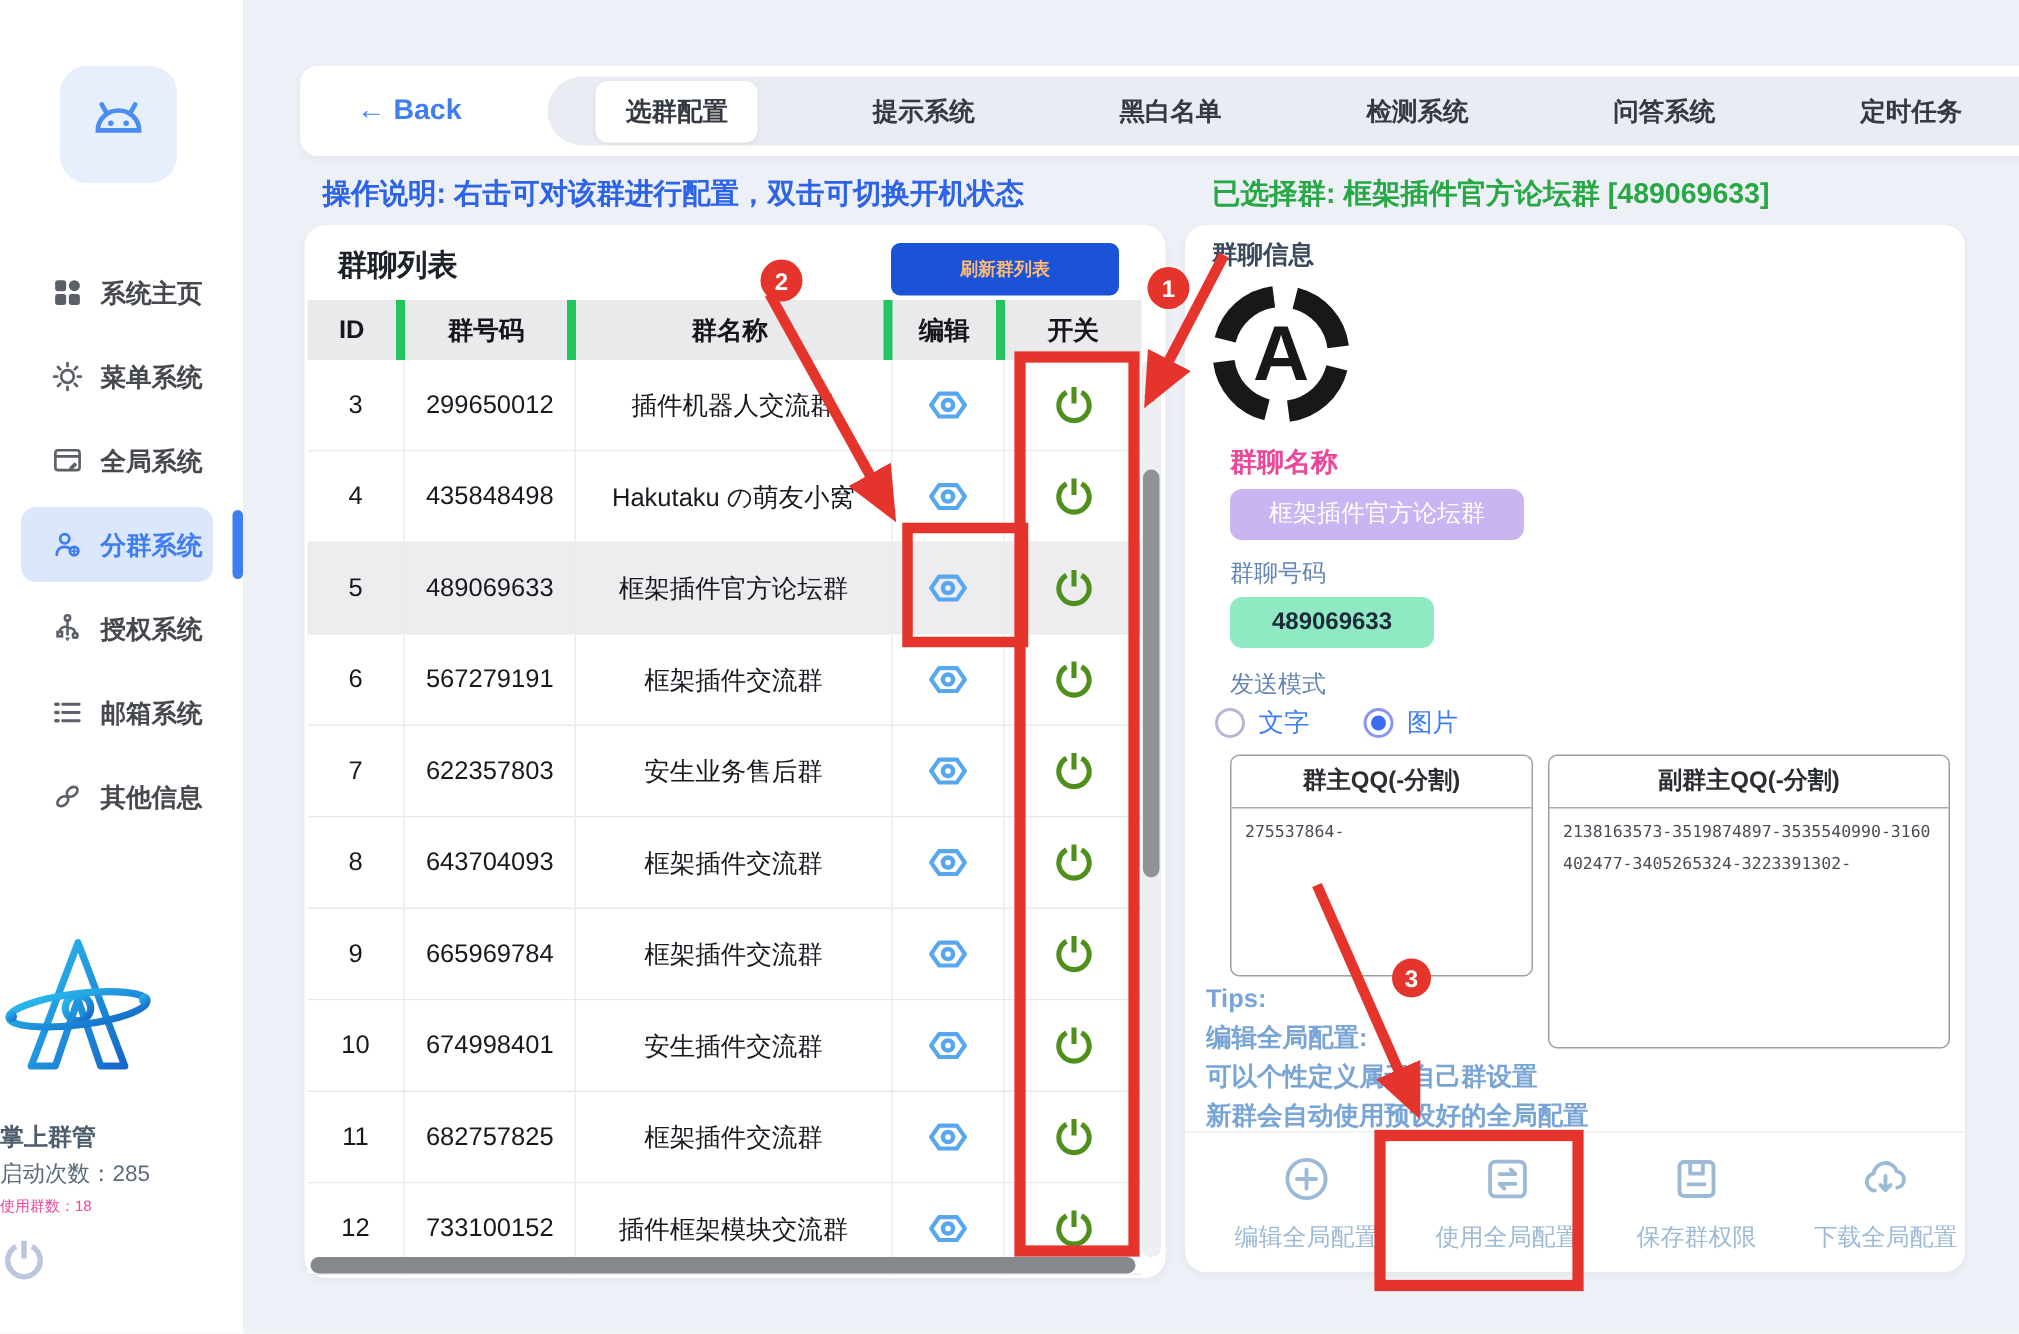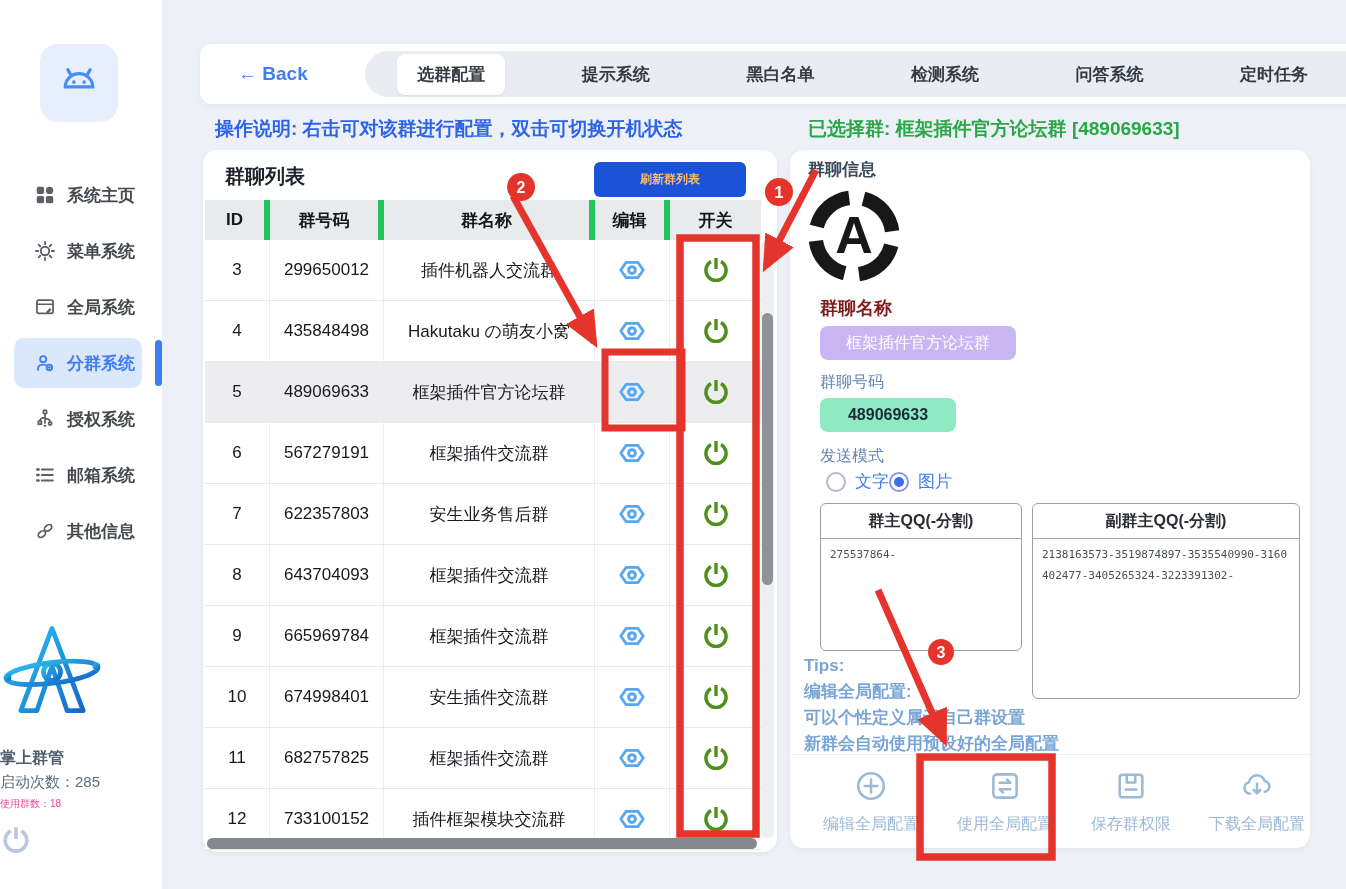--- a/index.html
+++ b/index.html
@@ -61,28 +61,28 @@
   .power-ic{color:var(--power-green);}
   .vscroll{position:absolute;left:558px;top:90px;width:13px;height:598px;background:#edeff2;border-radius:6px;}
   .vthumb{position:absolute;left:1px;top:73px;width:11px;height:272px;background:#8f9398;border-radius:6px;cursor:pointer;}
   .hscroll{position:absolute;left:4px;top:688px;width:554px;height:11px;}
   .hthumb{width:550px;height:11px;background:#85888d;border-radius:6px;cursor:pointer;}
   
   .detailcard{position:absolute;left:790px;top:150px;width:520px;height:698px;background:#fff;
               border-radius:14px;box-shadow:0 2px 6px rgba(30,40,80,.05);}
   .d-title{position:absolute;left:18px;top:8px;font-size:17px;font-weight:700;color:#3a4a5c;}
   .avatar{position:absolute;left:16px;top:38px;width:96px;height:96px;}
-  .d-name-label{position:absolute;left:30px;top:146px;font-size:18px;font-weight:700;color:#7f1d1d;}
+  .d-name-label{position:absolute;left:30px;top:146px;font-size:18px;font-weight:700;color:#ec4899;}
   .badge-purple{position:absolute;left:30px;top:176px;width:196px;height:34px;line-height:34px;border-radius:8px;
                 background:var(--badge-purple);color:#fff;font-size:16px;text-align:center;}
   .d-num-label{position:absolute;left:30px;top:222px;font-size:16px;color:#6585b5;}
   .badge-green{position:absolute;left:30px;top:248px;width:136px;height:34px;line-height:34px;border-radius:8px;
                background:var(--badge-green);color:#1c2b3a;font-size:16px;font-weight:700;text-align:center;}
   .d-mode-label{position:absolute;left:30px;top:296px;font-size:16px;color:#6585b5;}
-  .radios{position:absolute;left:36px;top:320px;display:flex;align-items:center;}
+  .radios{position:absolute;left:20px;top:320px;display:flex;gap:36px;align-items:center;}
   .radio{display:flex;align-items:center;gap:9px;cursor:pointer;font-size:17px;color:var(--accent-blue);}
   .rdot{width:20px;height:20px;border-radius:50%;border:2px solid #b8b5d6;box-sizing:border-box;
         display:flex;align-items:center;justify-content:center;background:#fff;}
   .radio.on .rdot{border-color:#8a96ee;}
   .radio.on .rdot::after{content:"";width:10px;height:10px;border-radius:50%;background:#3b6cf0;}
   .qqbox{position:absolute;border:1px solid #9aa0a6;border-radius:6px;background:#fff;box-sizing:border-box;}
   .qqbox .qhead{height:34px;line-height:34px;text-align:center;font-size:16px;font-weight:700;color:#2a2d31;
                 border-bottom:1px solid #a8a8a8;}
   .qqbox .qbody{padding:5px 9px;font-family:"DejaVu Sans Mono","Liberation Mono",monospace;font-size:11px;
                 color:#4a4f55;line-height:21px;white-space:pre-wrap;word-break:break-all;}

